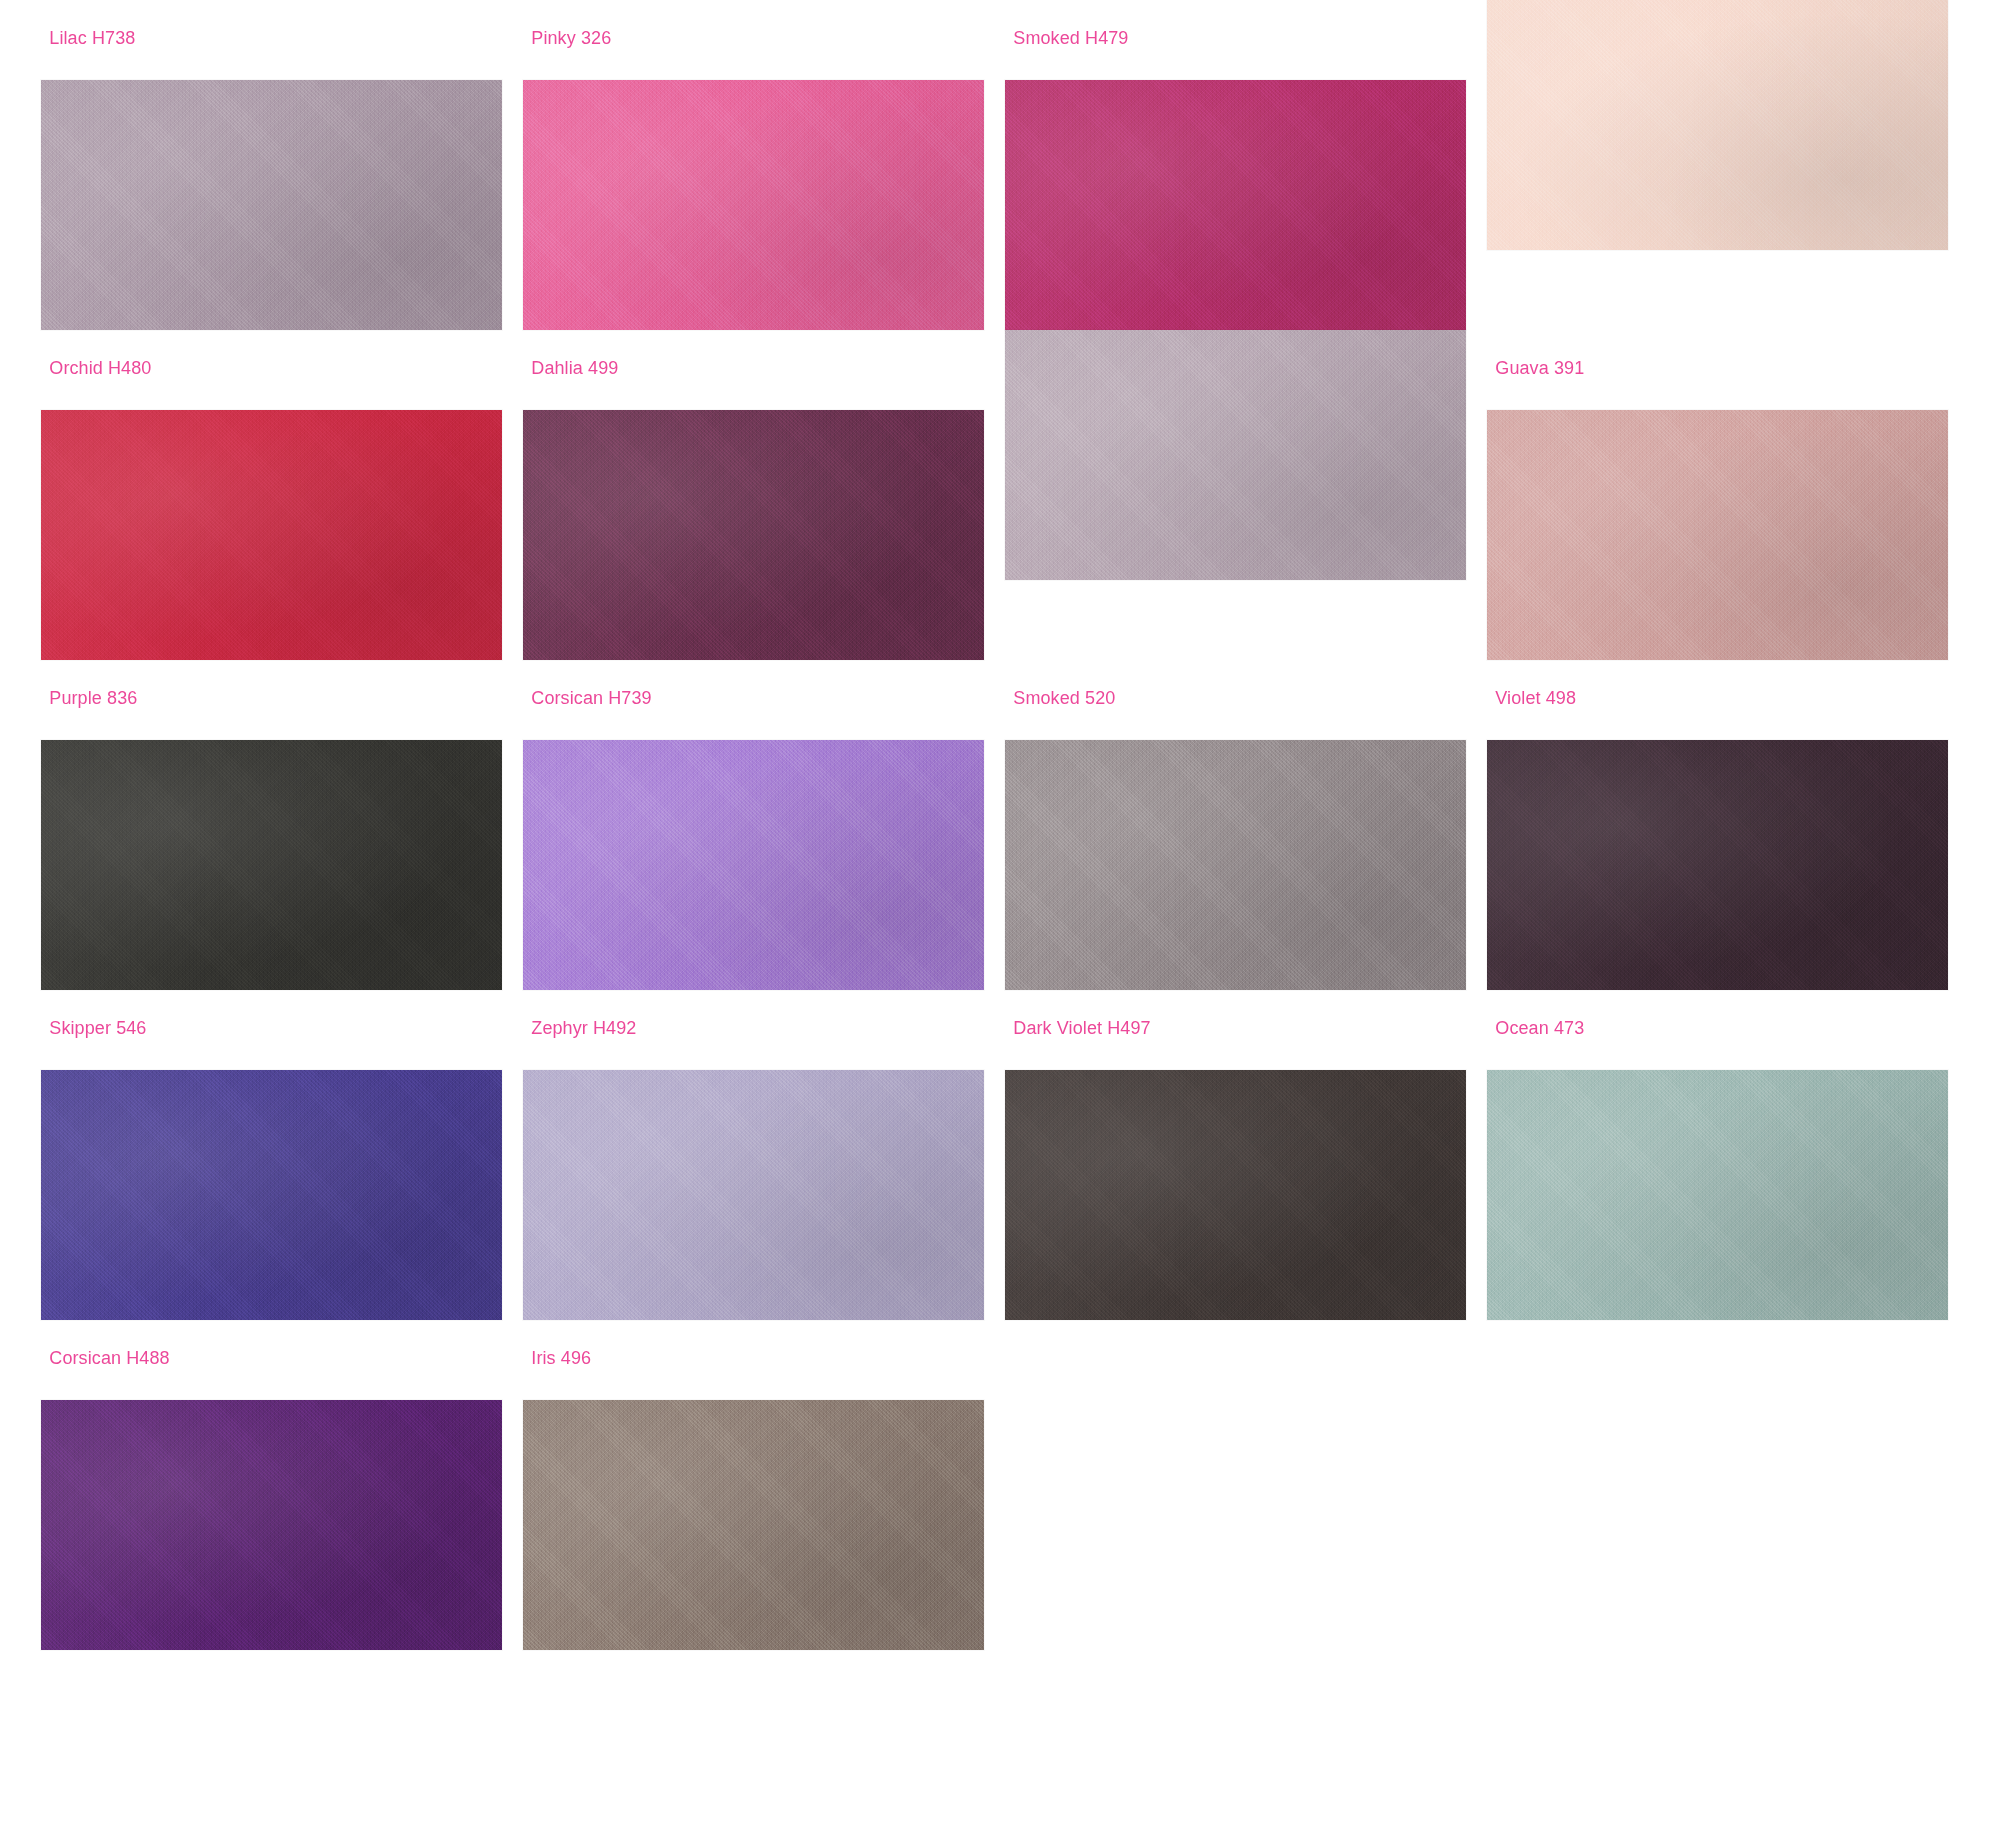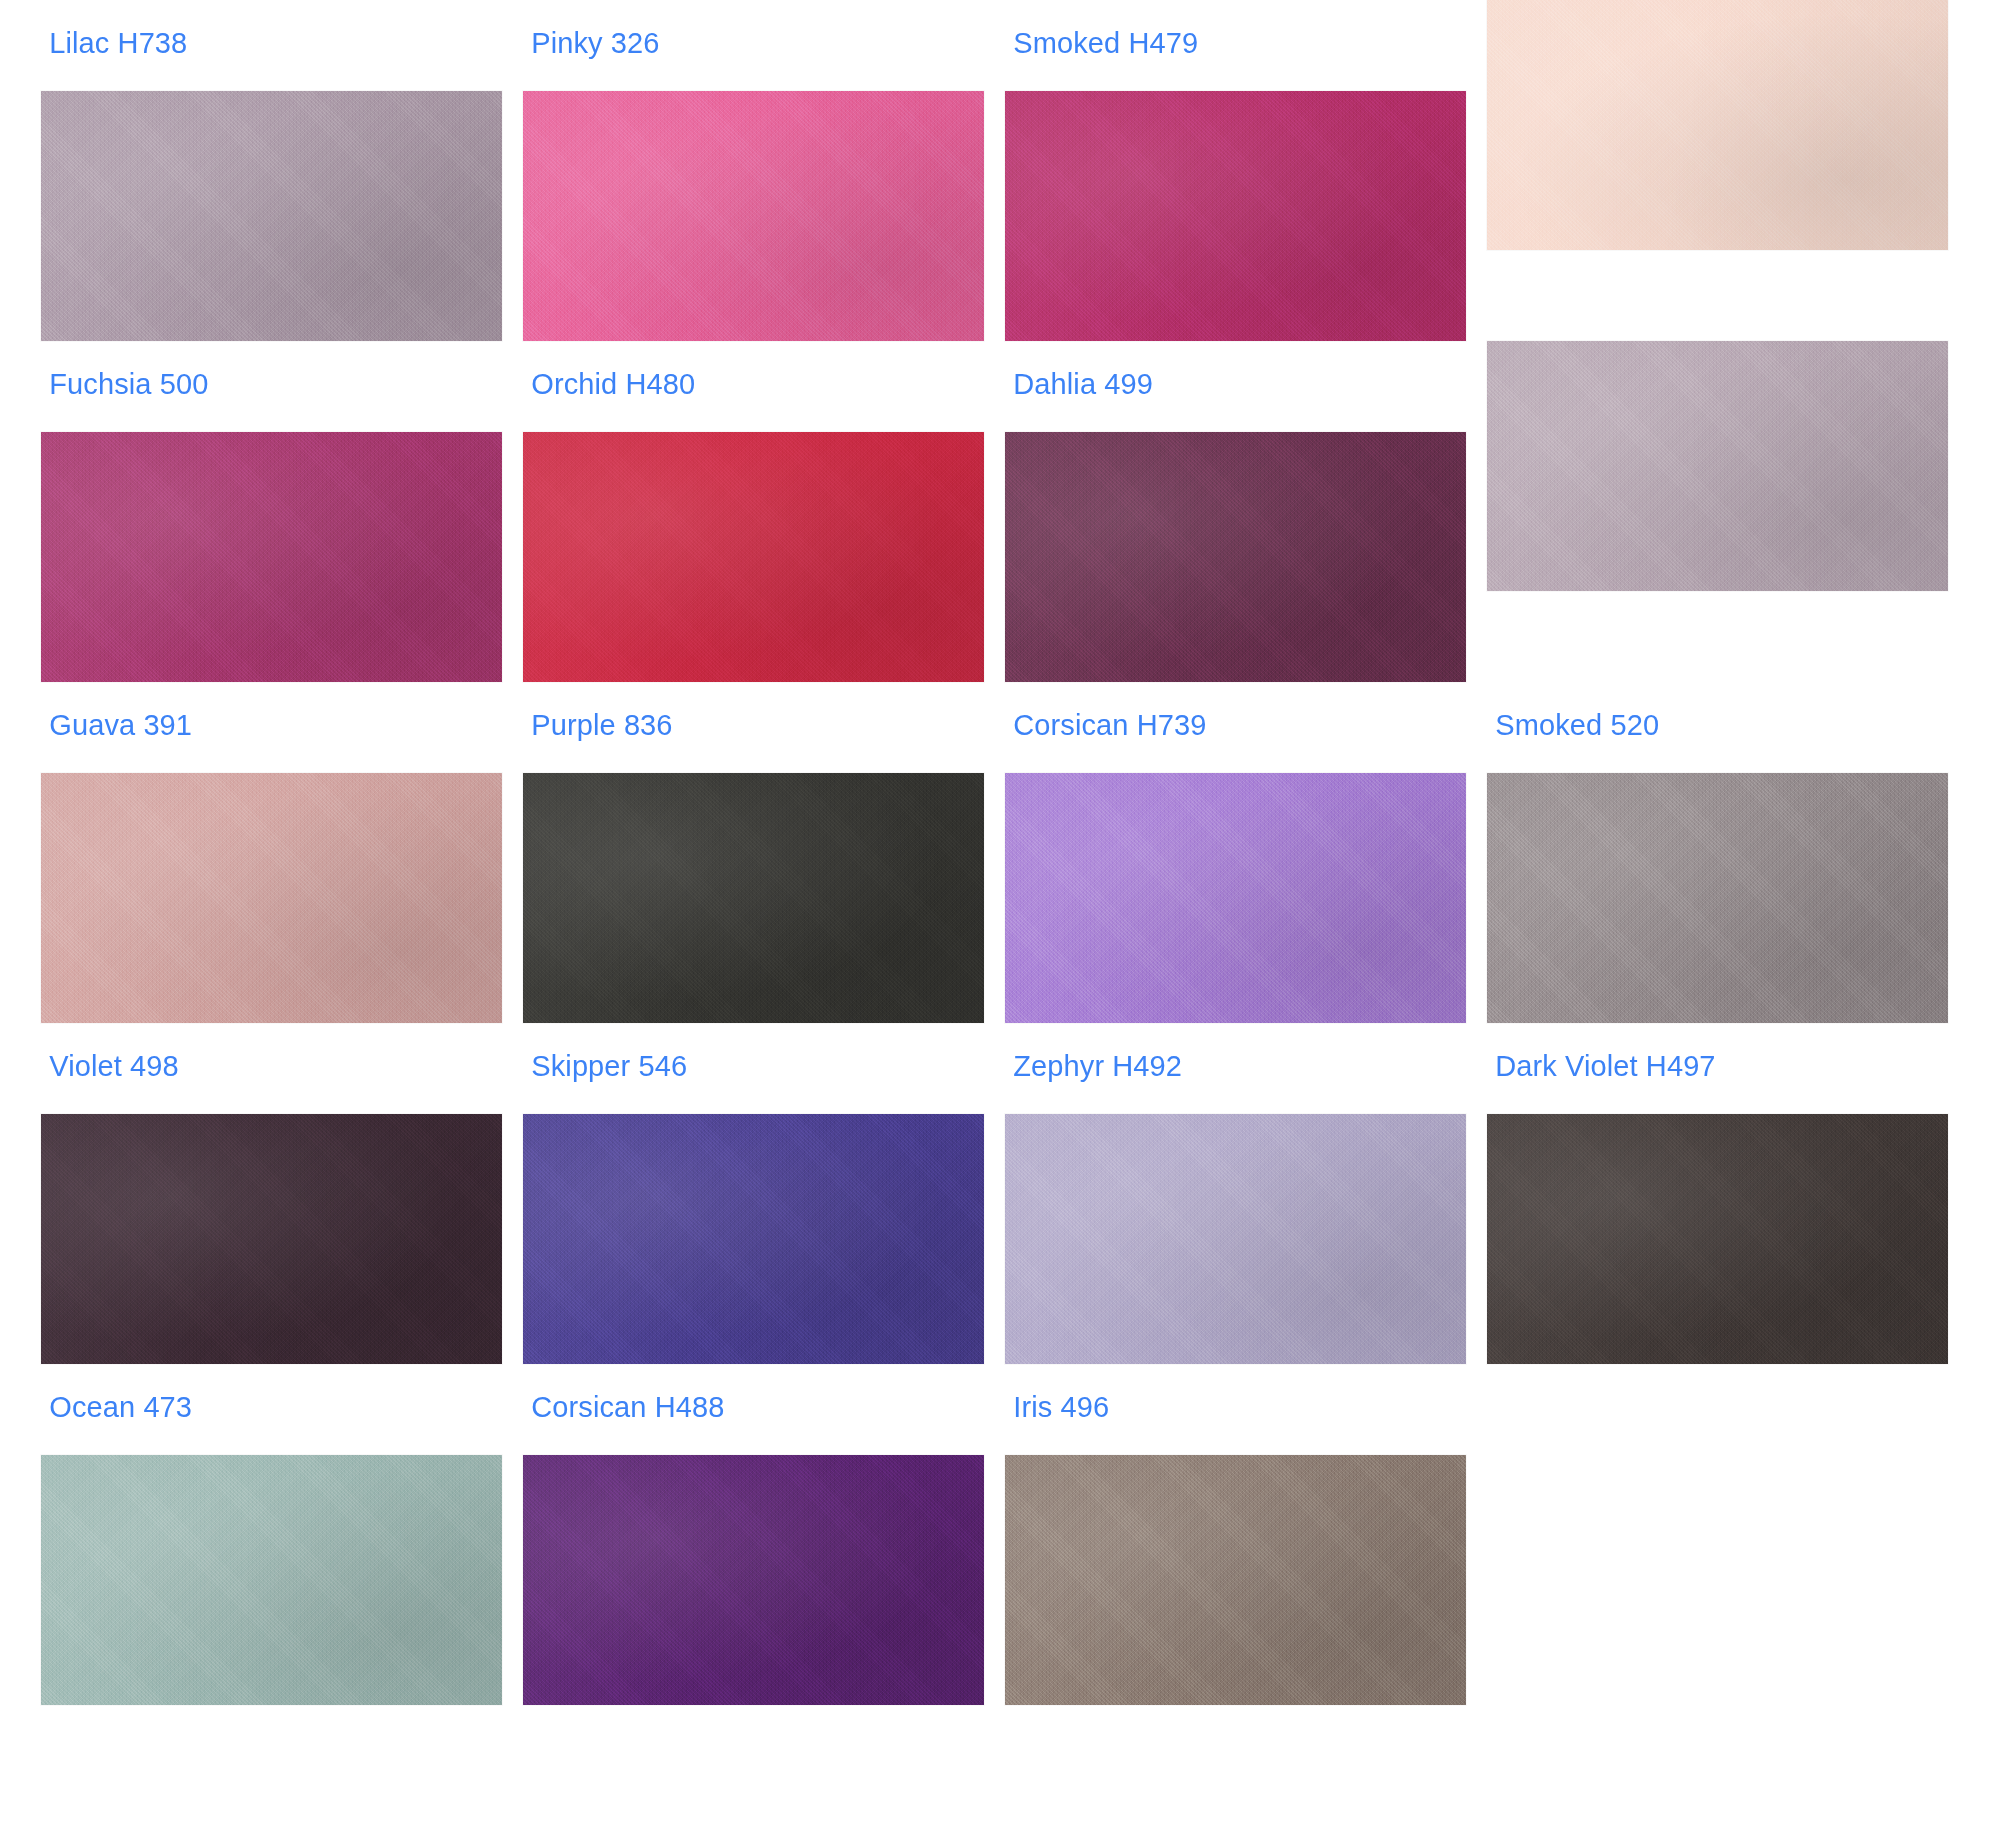--- a/index.html
+++ b/index.html
@@ -22,23 +22,23 @@
     width: 2010px;
     padding: 0 41px 0 41px;
   }
 
   .swatch-cell {
     position: relative;
     padding-bottom: 0;
   }
 
   .swatch-label {
-    font-size: 29px;
+    font-size: 18px;
     line-height: 1;
-    color: #3b82f6;
+    color: #ec4899;
     letter-spacing: 0.1px;
     padding: 29px 0 33px 8.3px;
     white-space: nowrap;
   }
 
   .swatch-chip-wrap {
     width: 461px;
     height: 250px;
     position: relative;
   }
@@ -109,26 +109,20 @@
       <div class="swatch-chip-wrap">
         <div class="swatch-chip" style="background: rgb(184, 48, 107);"></div>
       </div>
     </div>
     <div class="swatch-cell">
       <div class="swatch-chip-wrap">
         <div class="swatch-chip" style="background: rgb(248, 220, 208);"></div>
       </div>
     </div>
     <div class="swatch-cell">
-      <div class="swatch-label">Fuchsia 500</div>
-      <div class="swatch-chip-wrap">
-        <div class="swatch-chip" style="background: rgb(168, 56, 111);"></div>
-      </div>
-    </div>
-    <div class="swatch-cell">
       <div class="swatch-label">Orchid H480</div>
       <div class="swatch-chip-wrap">
         <div class="swatch-chip" style="background: rgb(205, 42, 68);"></div>
       </div>
     </div>
     <div class="swatch-cell">
       <div class="swatch-label">Dahlia 499</div>
       <div class="swatch-chip-wrap">
         <div class="swatch-chip" style="background: rgb(107, 49, 80);"></div>
       </div>

